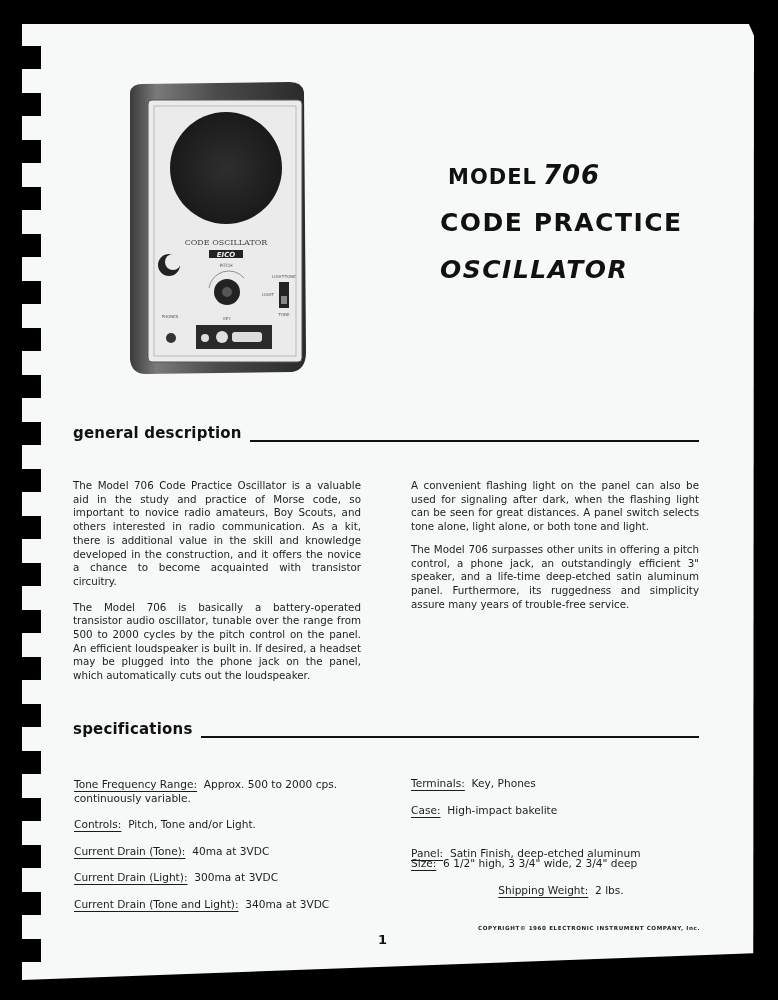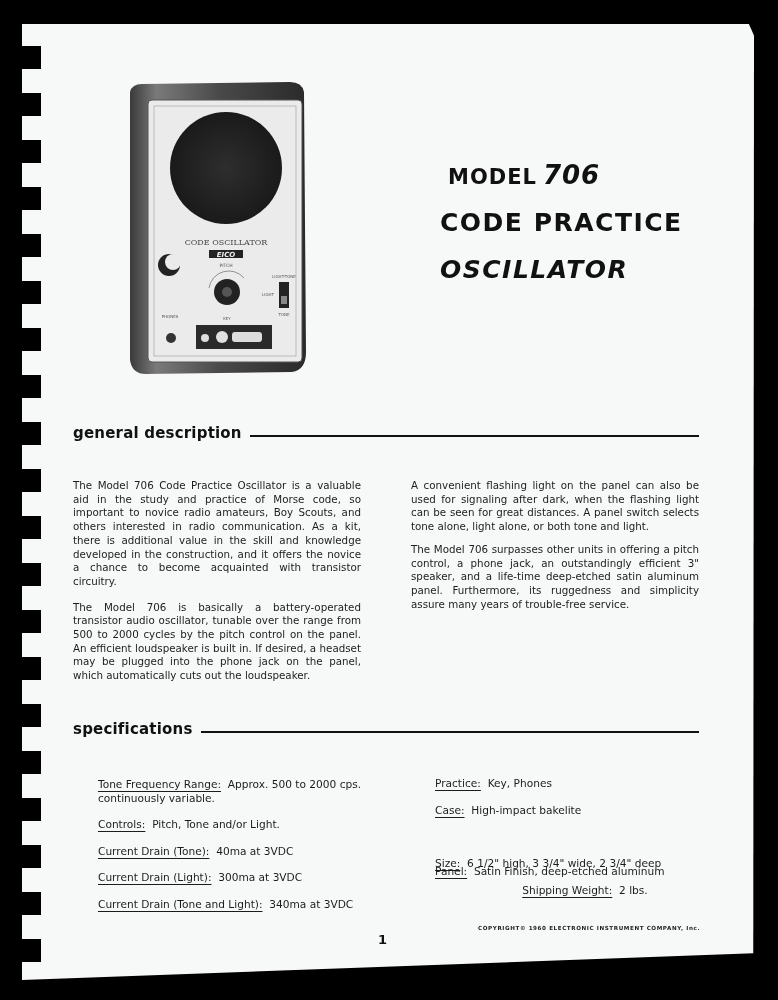--- a/index.html
+++ b/index.html
@@ -20,37 +20,37 @@
     }
     .title-block {
       position: absolute; left: 440px; top: 160px; width: 260px; text-align: left;
       font-family: "DejaVu Sans", sans-serif; font-weight: bold; color: #111;
     }
     .title-model { font-size: 21px; letter-spacing: 1px; margin-left: 8px; }
     .title-model .num { font-style: italic; font-size: 26px; margin-left: 6px; }
     .title-line { font-size: 25px; letter-spacing: 1.5px; margin-top: 18px; }
     .title-line2 { font-style: italic; font-size: 25px; letter-spacing: 1.5px; margin-top: 18px; }
     .section-head {
-      position: absolute; left: 73px; display: flex; align-items: center; width: 626px;
+      position: absolute; left: 73px; display: flex; align-items: flex-end; width: 626px;
     }
     .section-head .label {
       font-family: "DejaVu Sans", sans-serif; font-weight: bold; font-size: 15px; color: #111;
       white-space: nowrap; letter-spacing: 0.2px;
     }
     .section-head .rule {
       flex: 1; height: 2px; background: #111; margin-left: 8px; margin-top: 6px;
     }
     .col {
       position: absolute; font-family: "DejaVu Sans", sans-serif; font-size: 10.3px;
       line-height: 13.7px; color: #1c1c1c; text-align: justify;
     }
     .col p { margin: 0 0 9px 0; }
     .spec {
       position: absolute; font-family: "DejaVu Sans", sans-serif; font-size: 10.6px;
-      line-height: 13.5px; color: #1c1c1c; margin-left: 24px;
+      line-height: 13.5px; color: #1c1c1c;
     }
     .spec .k { text-decoration: underline; text-underline-offset: 3px; }
     .pagenum {
       position: absolute; left: 378px; top: 932px; font-weight: bold; font-size: 13px; color: #111;
     }
     .copyright {
       position: absolute; left: 478px; top: 925px; font-size: 5.6px; font-weight: bold;
       letter-spacing: 0.6px; color: #222;
     }
   </style>
@@ -176,28 +176,28 @@
 <div class="spec" style="left:74px; top:871px; width:290px;">
   <span class="k">Current Drain (Light):</span>&nbsp;
   <span>300ma at 3VDC</span>
 </div>
 <div class="spec" style="left:74px; top:898px; width:300px;">
   <span class="k">Current Drain (Tone and Light):</span>&nbsp;
   <span>340ma at 3VDC</span>
 </div>
 
 <div class="spec" style="left:411px; top:777px; width:300px;">
-  <span class="k">Practice:</span>&nbsp;
+  <span class="k">Terminals:</span>&nbsp;
   <span>Key, Phones</span>
 </div>
 <div class="spec" style="left:411px; top:804px; width:300px;">
   <span class="k">Case:</span>&nbsp;
   <span>High-impact bakelite</span>
 </div>
-<div class="spec" style="left:411px; top:865px; width:300px;">
+<div class="spec" style="left:411px; top:847px; width:300px;">
   <span class="k">Panel:</span>&nbsp;
   <span>Satin Finish, deep-etched aluminum</span>
 </div>
 <div class="spec" style="left:411px; top:857px; width:300px;">
   <span class="k">Size:</span>&nbsp;
   <span>6 1/2" high, 3 3/4" wide, 2 3/4" deep</span>
 </div>
 <div class="spec" style="left:411px; top:884px; width:300px;text-align:center;">
   <span class="k">Shipping Weight:</span>&nbsp;
   <span>2 lbs.</span>

